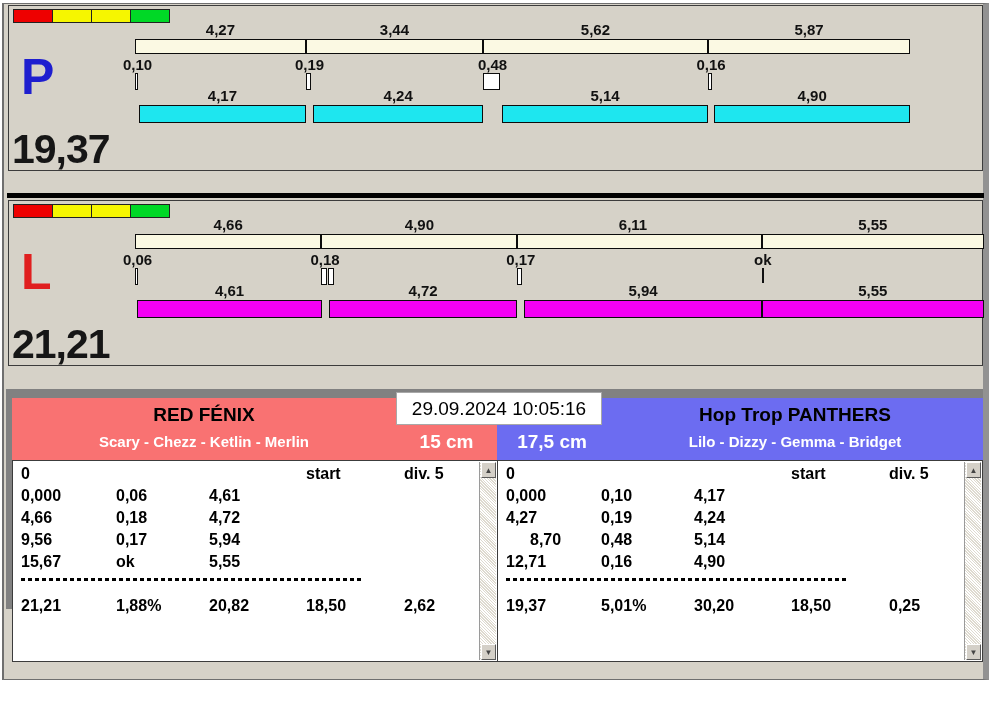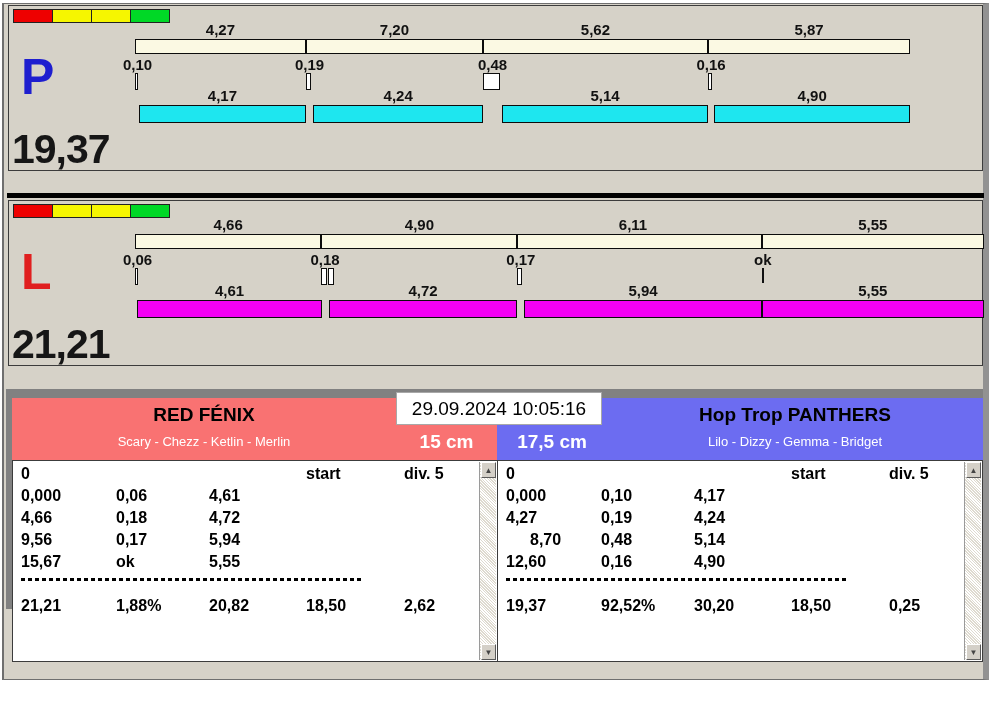--- a/index.html
+++ b/index.html
@@ -40,21 +40,21 @@
   
   .bottom { position: absolute; left: 2px; top: 385px; width: 977px; height: 220px; background: #818181; }
 
   .team-header { position: absolute; top: 9px; height: 62px; }
   .team-header.red  { left: 6px;  width: 485px; background: #f97272; }
   .team-header.blue { left: 491px; width: 486px; background: #6c6cf1; }
   .team-main { position: absolute; top: 0; height: 100%; }
   .team-header.red  .team-main { left: 0; width: 384px; }
   .team-header.blue .team-main { left: 110px; right: 0; }
   .team-name { height: 31px; line-height: 33px; text-align: center; font-size: 19px; font-weight: bold; color: #000; }
-  .team-members { height: 28px; line-height: 26px; text-align: center; font-size: 13px; font-weight: normal; color: #fff; }
+  .team-members { height: 28px; line-height: 26px; text-align: center; font-size: 15px; font-weight: bold; color: #fff; }
   .team-height { position: absolute; top: 31px; height: 28px; line-height: 26px; text-align: center;
                  font-size: 19px; font-weight: bold; color: #fff; }
   .team-header.red  .team-height { left: 384px; right: 0; }
   .team-header.blue .team-height { left: 0; width: 110px; }
 
   .date-box { position: absolute; left: 390px; top: 3px; width: 206px; height: 33px; background: #fff;
               border: 1px solid #a8a8a8; z-index: 5; text-align: center; line-height: 31px;
               font-size: 19px; color: #000; }
 
   .rtable { position: absolute; top: 71px; height: 202px; width: 486px; background: #fff;
@@ -86,21 +86,21 @@
         <div class="tcell" style="background: rgb(0, 216, 38);"></div>
       </div>
       <div class="lane-letter" style="color: rgb(30, 30, 207);">P</div>
       <div class="lane-total">19,37</div>
       <div class="lbl seg-label" style="left: 211.4px;">4,27</div>
       <div class="seg" style="left: 126px; width: 170.8px;"></div>
       <div class="lbl gap-label" style="left: 128.5px;">0,10</div>
       <div class="gap-box" style="left: 126px; width: 3px;"></div>
       <div class="lbl run-label" style="left: 213.4px;">4,17</div>
       <div class="run" style="left: 130px; width: 166.8px; background: rgb(30, 230, 239);"></div>
-      <div class="lbl seg-label" style="left: 385.4px;">7,20</div>
+      <div class="lbl seg-label" style="left: 385.4px;">3,44</div>
       <div class="seg" style="left: 296.8px; width: 177.2px;"></div>
       <div class="lbl gap-label" style="left: 300.6px;">0,19</div>
       <div class="gap-box" style="left: 296.8px; width: 5.6px;"></div>
       <div class="lbl run-label" style="left: 389.2px;">4,24</div>
       <div class="run" style="left: 304.4px; width: 169.6px; background: rgb(30, 230, 239);"></div>
       <div class="lbl seg-label" style="left: 586.4px;">5,62</div>
       <div class="seg" style="left: 474px; width: 224.8px;"></div>
       <div class="lbl gap-label" style="left: 483.6px;">0,48</div>
       <div class="gap-box" style="left: 474px; width: 17.2px;"></div>
       <div class="lbl run-label" style="left: 596px;">5,14</div>
@@ -202,26 +202,26 @@
         <div class="cell" style="top: 4px; left: 391px;">div. 5</div>
         <div class="cell" style="top: 26px; left: 8px;">0,000</div>
         <div class="cell" style="top: 26px; left: 103px;">0,10</div>
         <div class="cell" style="top: 26px; left: 196px;">4,17</div>
         <div class="cell" style="top: 48px; left: 8px;">4,27</div>
         <div class="cell" style="top: 48px; left: 103px;">0,19</div>
         <div class="cell" style="top: 48px; left: 196px;">4,24</div>
         <div class="cell" style="top: 70px; left: 8px; margin-left: 24px;">8,70</div>
         <div class="cell" style="top: 70px; left: 103px;">0,48</div>
         <div class="cell" style="top: 70px; left: 196px;">5,14</div>
-        <div class="cell" style="top: 92px; left: 8px;">12,60</div>
+        <div class="cell" style="top: 92px; left: 8px;">12,71</div>
         <div class="cell" style="top: 92px; left: 103px;">0,16</div>
         <div class="cell" style="top: 92px; left: 196px;">4,90</div>
         <div class="dashes" style="top: 117px;"></div>
         <div class="cell" style="top: 136px; left: 8px;">19,37</div>
-        <div class="cell" style="top: 136px; left: 103px;">92,52%</div>
+        <div class="cell" style="top: 136px; left: 103px;">5,01%</div>
         <div class="cell" style="top: 136px; left: 196px;">30,20</div>
         <div class="cell" style="top: 136px; left: 293px;">18,50</div>
         <div class="cell" style="top: 136px; left: 391px;">0,25</div>
         <div class="scrollbar">
           <div class="sb-btn sb-up">▲</div>
           <div class="sb-btn sb-down">▼</div>
         </div>
       </div>
 
   </section>

